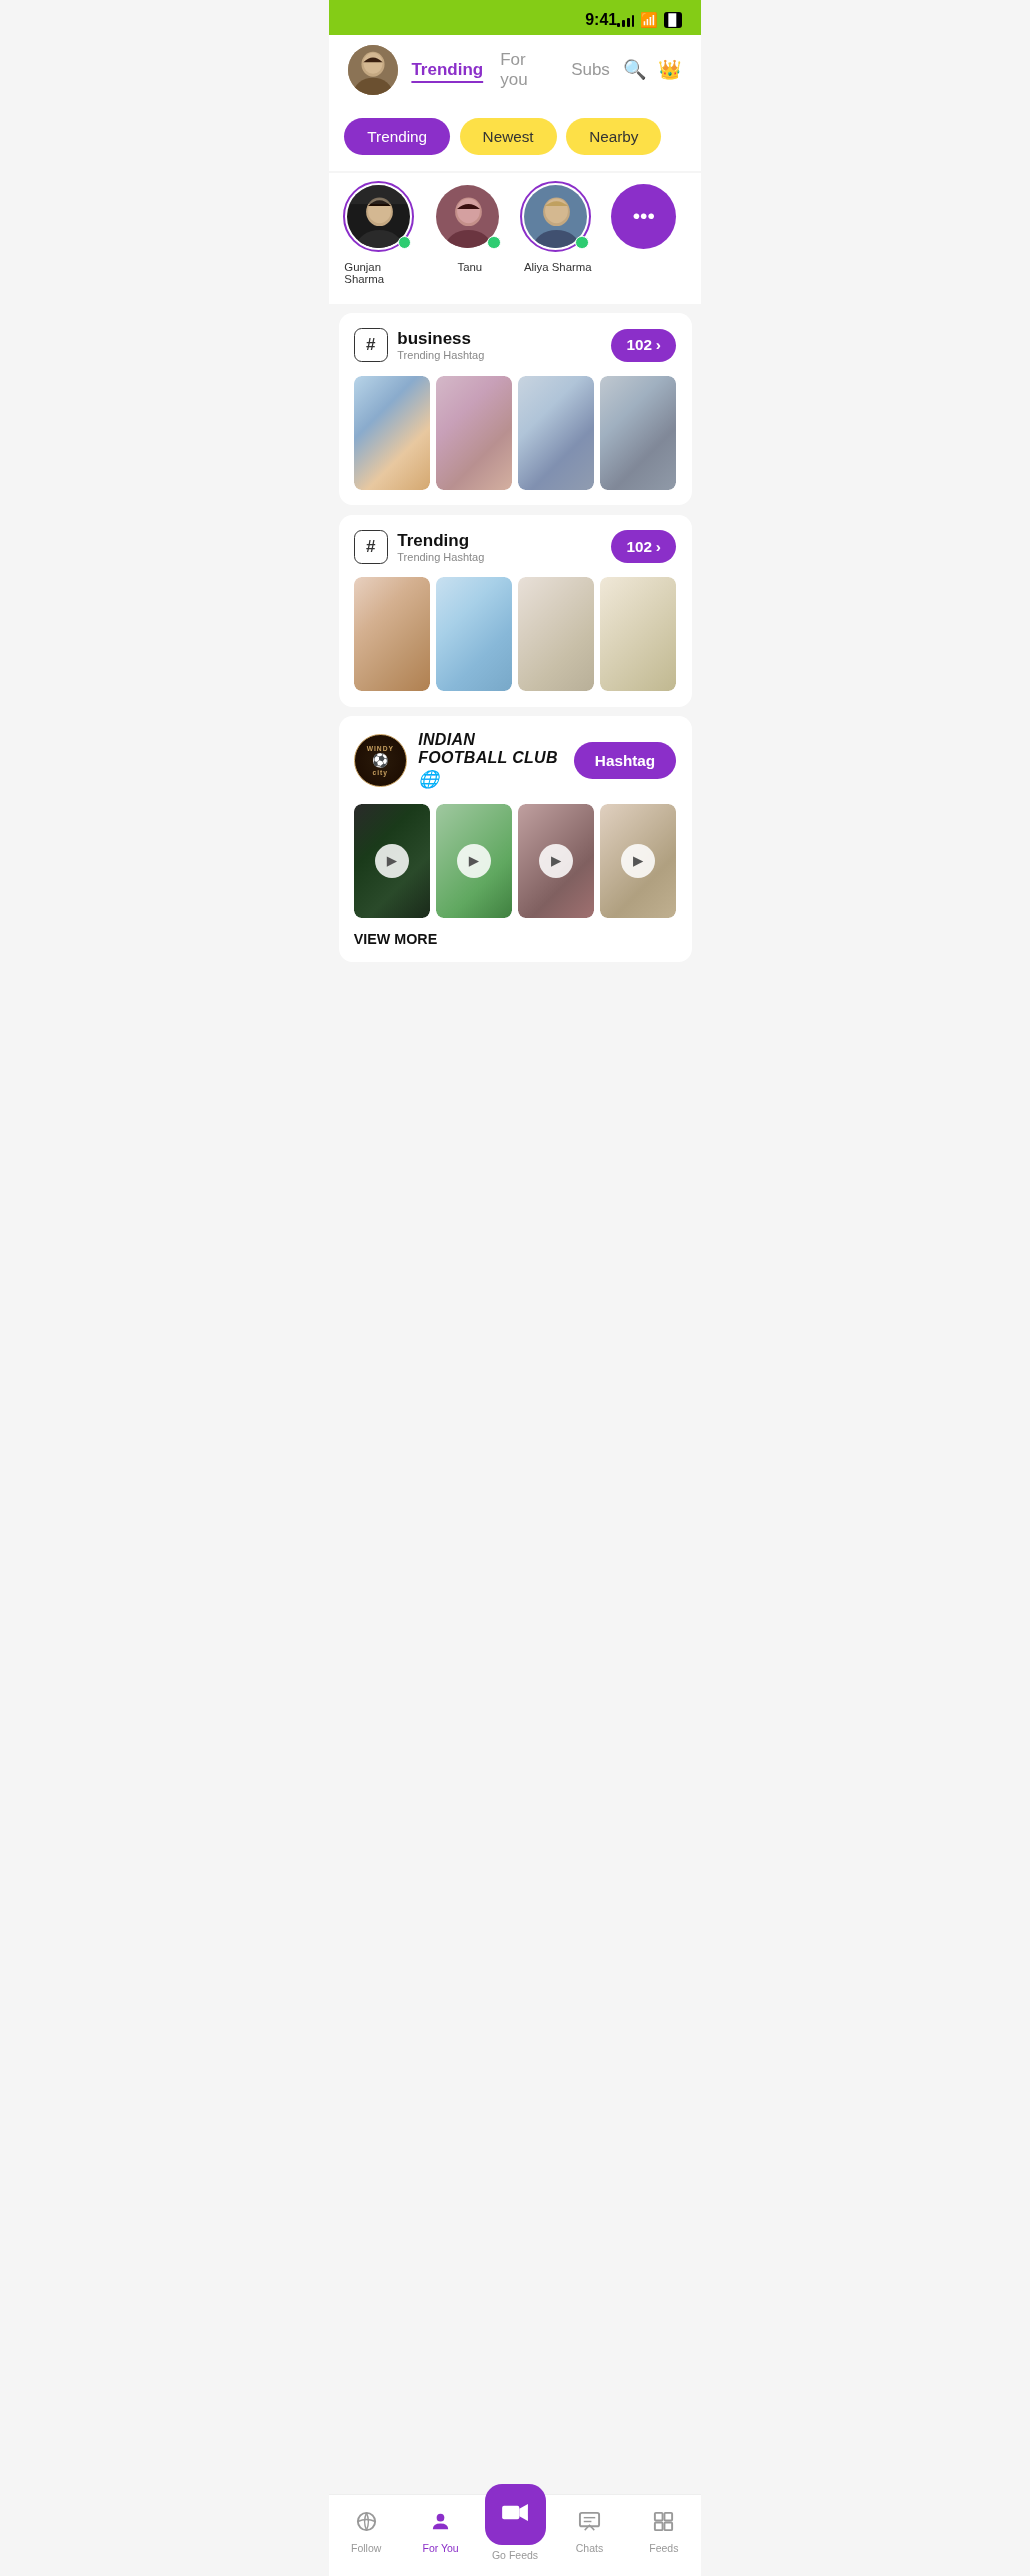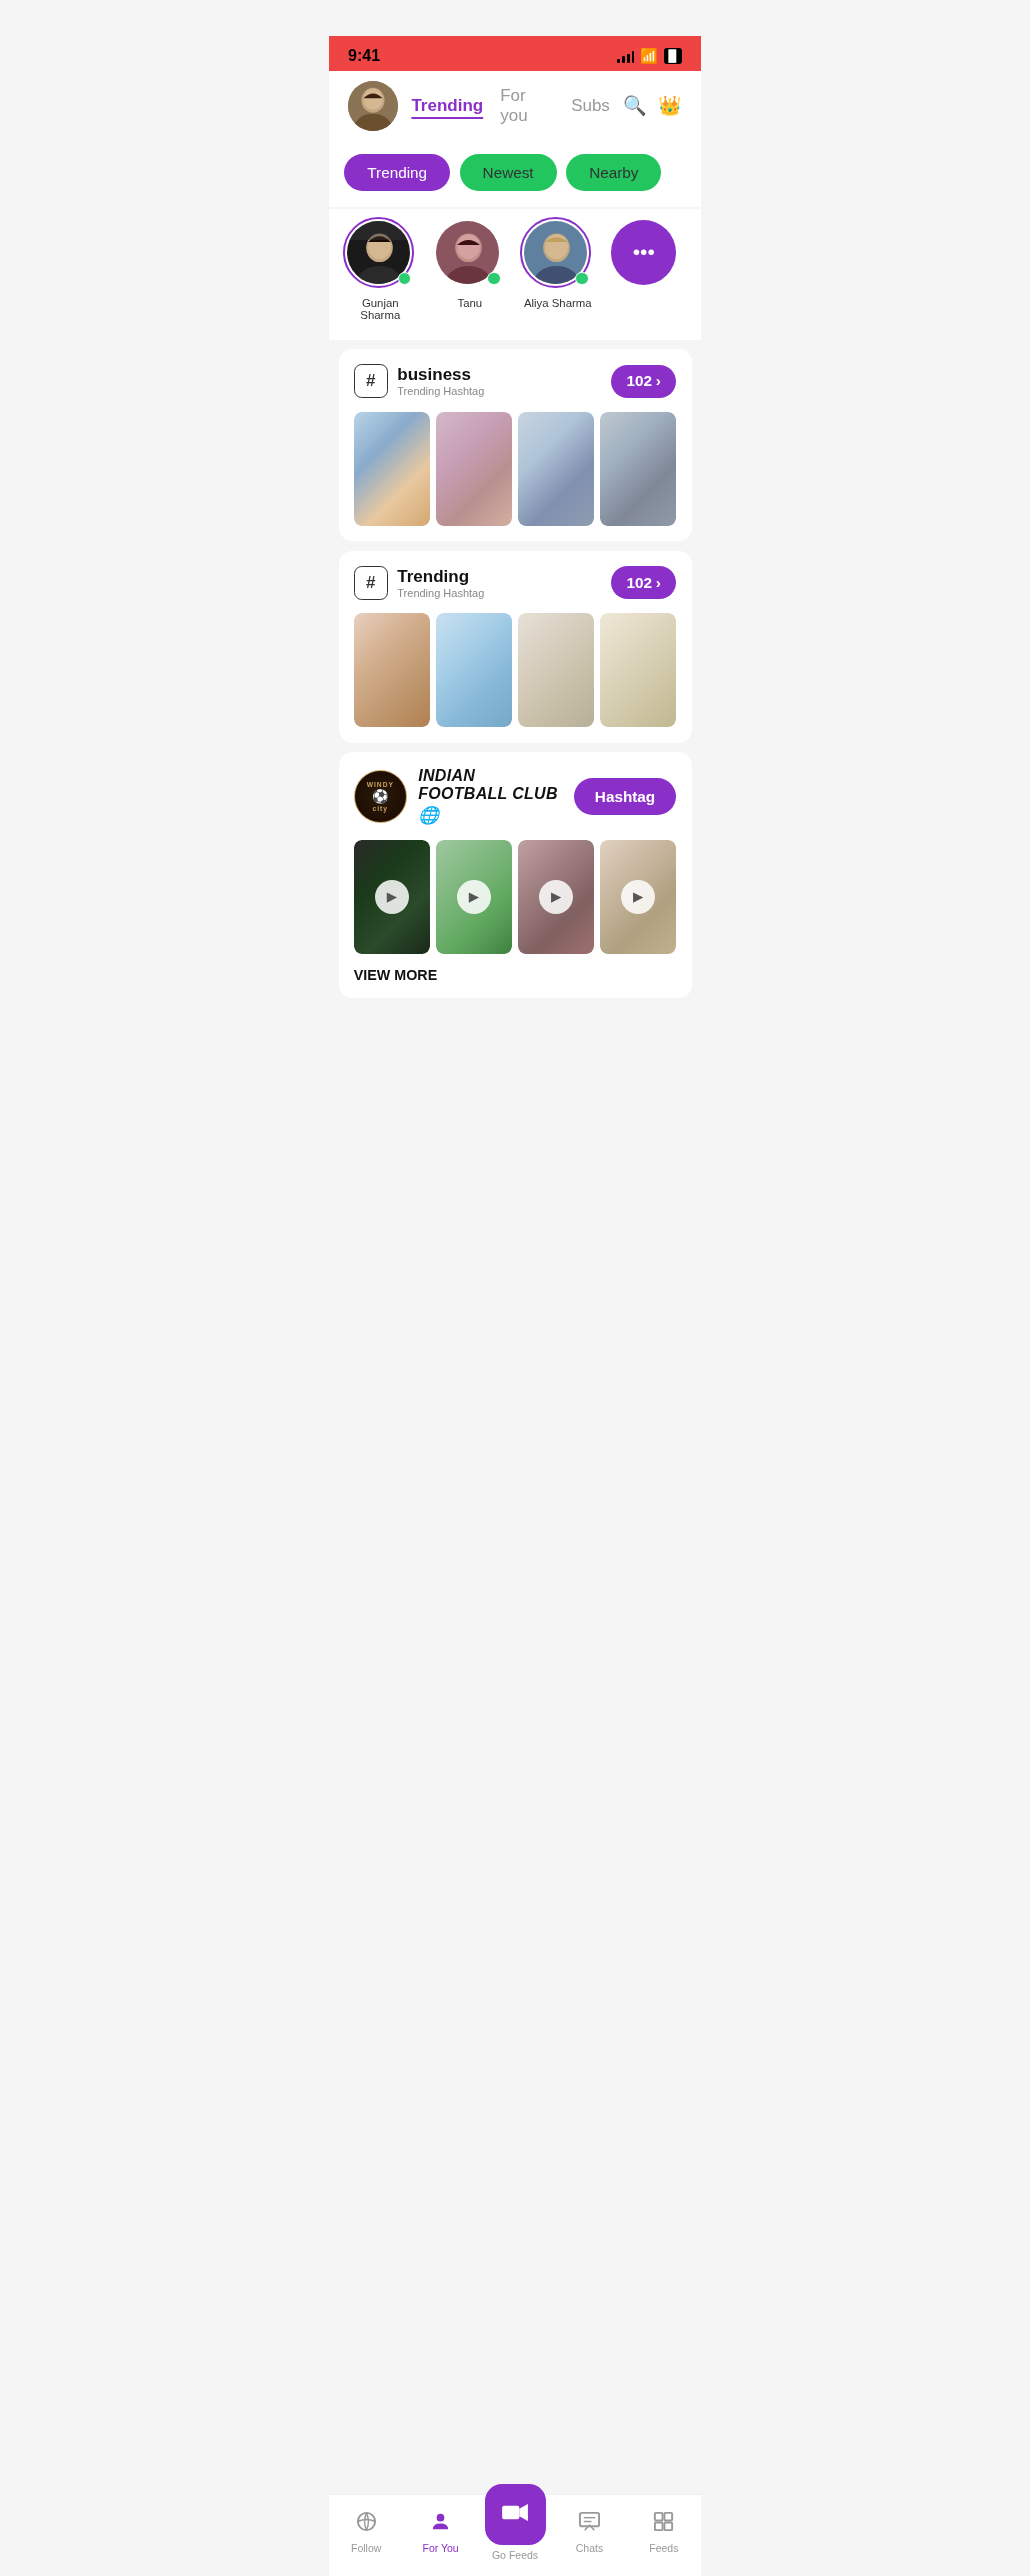--- a/index.html
+++ b/index.html
@@ -10,25 +10,24 @@
       width: 372px;
       margin: 0 auto;
       min-height: 100vh;
       position: relative;
       overflow-x: hidden;
     }
 
     
     .status-bar {
       display: flex;
-      justify-content: space-between;
+      justify-content: flex-end;
       align-items: center;
       padding: 11.4px 19px 5.7px;
-      background: #ef4444;
-      margin-top: 36px;
+      background: #84cc16;
     }
     .status-time {
       font-size: 16px;
       font-weight: 700;
       color: #000;
     }
     .status-icons {
       display: flex;
       align-items: center;
       gap: 5.7px;
@@ -116,21 +115,21 @@
       font-weight: 500;
       cursor: pointer;
       white-space: nowrap;
       flex-shrink: 0;
     }
     .filter-pill.active {
       background: #8B2FC9;
       color: white;
     }
     .filter-pill.inactive {
-      background: #22c55e;
+      background: #fde047;
       color: #333;
     }
 
     
     .stories-section {
       background: white;
       padding: 11.4px 15.3px 19px;
       margin-top: 1.9px;
       display: flex;
       gap: 19px;
@@ -171,21 +170,21 @@
       right: 3.8px;
       width: 13.4px;
       height: 13.4px;
       background: #2ecc71;
       border-radius: 50%;
       border: 1.9px solid white;
     }
     .story-name {
       font-size: 11.4px;
       color: #333;
-      text-align: center;
+      text-align: left;
       max-width: 72px;
     }
     .more-btn {
       width: 65px;
       height: 65px;
       border-radius: 50%;
       background: #8B2FC9;
       display: flex;
       align-items: center;
       justify-content: center;

